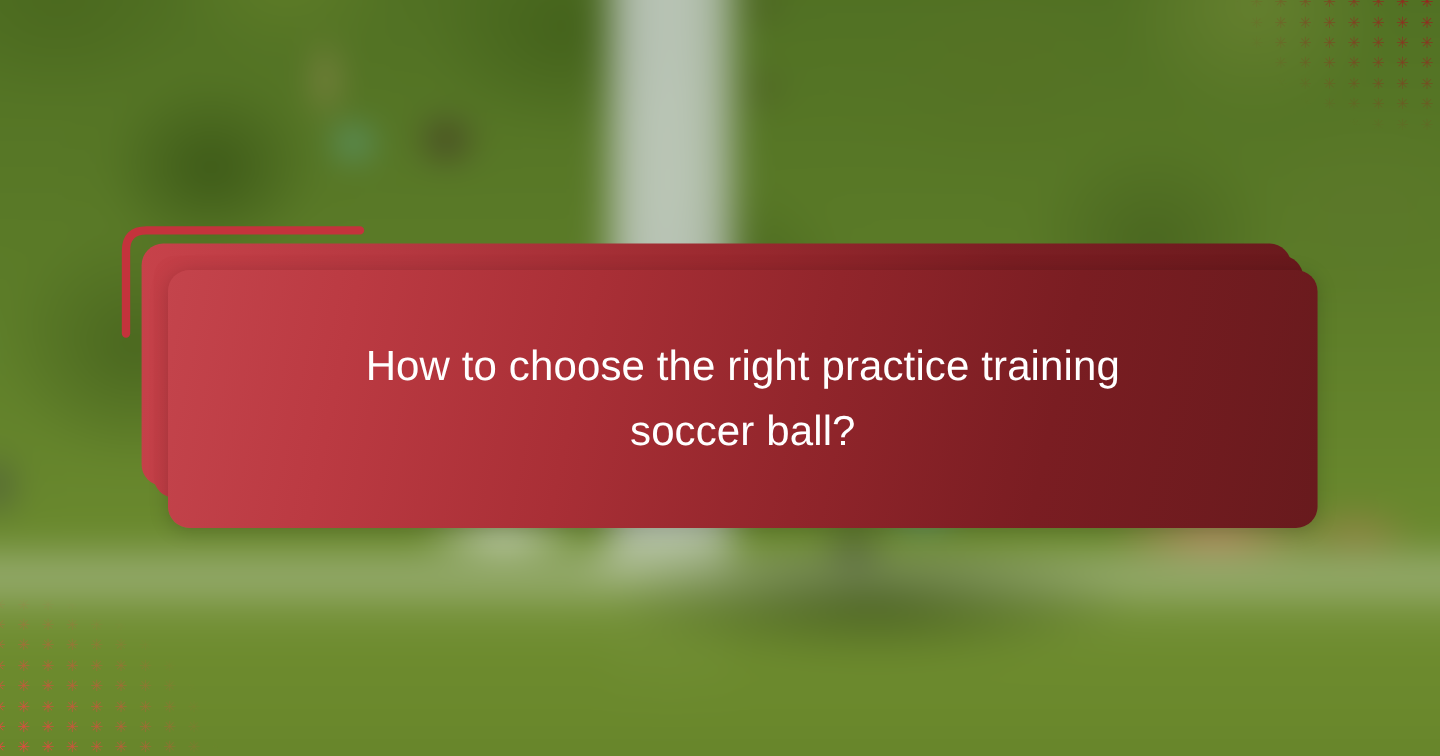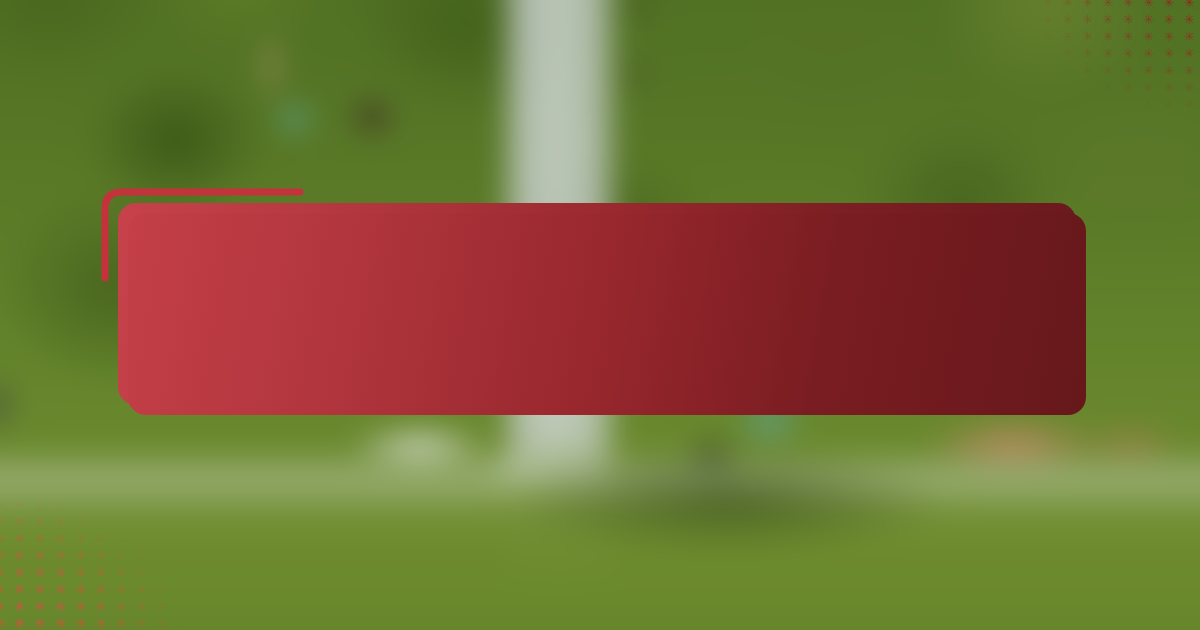--- a/index.html
+++ b/index.html
@@ -196,14 +196,17 @@
 
   <div class="bracket">
     <svg viewBox="0 0 205 95" fill="none" xmlns="http://www.w3.org/2000/svg">
       <path d="M5 92 L5 23 Q5 6 22 6 L200 6" stroke="#c4333c" stroke-width="7" stroke-linecap="round" stroke-linejoin="round" fill="none"></path>
     </svg>
   </div>
 
   <div class="card-back2"></div>
   <div class="card-back1"></div>
 
+  <div class="card-front">
+    <h1 class="title">How to choose the right practice training soccer ball?</h1>
+  </div>
 
 </div>
 
 </body></html>

